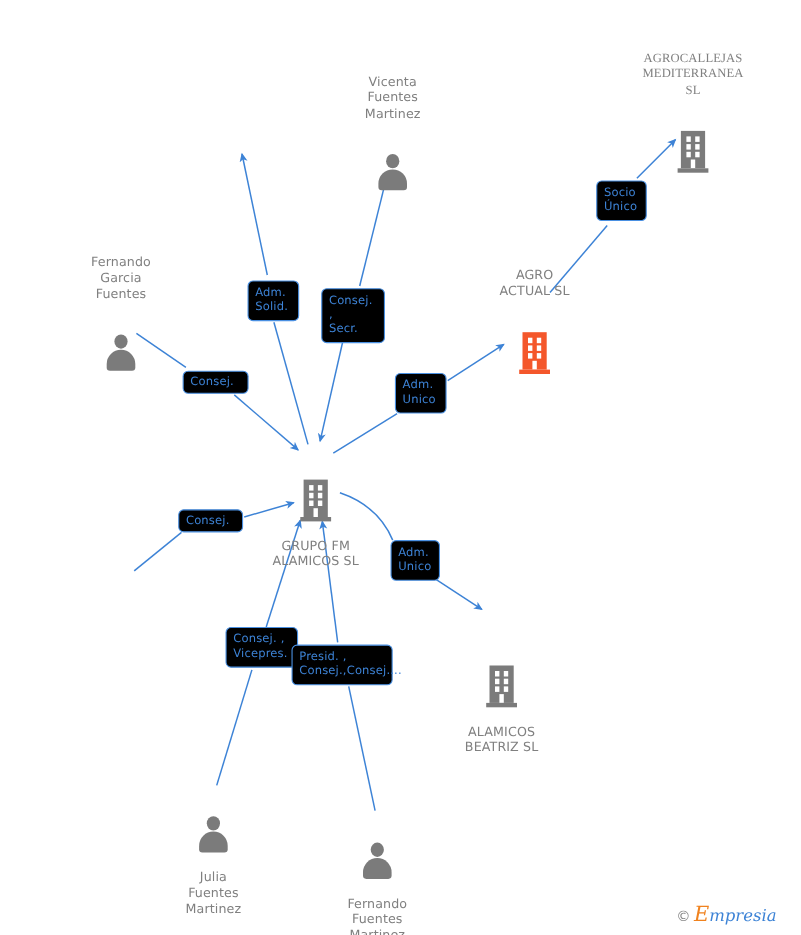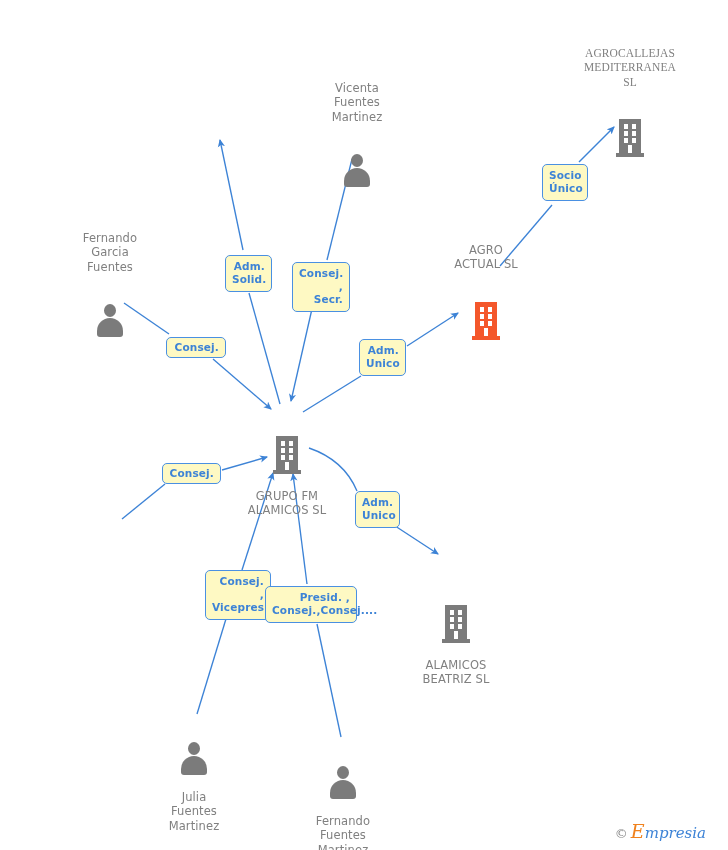--- a/index.html
+++ b/index.html
@@ -70,31 +70,30 @@
   }
   .person .body{
     position:absolute;left:2px;top:14px;width:26px;height:19px;
     border-radius:13px 13px 3px 3px;background:currentColor;
   }
 
   
   .chip{
     position:absolute;
     box-sizing:border-box;
-    background:#fef9c3;
+    background:#000000;
     border:1px solid #4a90e2;
     border-radius:5px;
     color:#3d83d6;
     font-size:10.5px;
     line-height:13px;
-    text-align:right;
+    text-align:left;
     padding:4px 6px 5px 6px;
     white-space:pre-line;
     letter-spacing:.15px;
-    font-weight:bold;
   }
 
   
   #watermark{
     position:absolute;
     right:22px;bottom:8px;
     font-size:15px;
     color:#3d83d6;
     font-family:"DejaVu Serif","Liberation Serif",serif;
     font-style:italic;
@@ -145,21 +144,21 @@
 
       <path d="M 197 714 L 229 609"></path>
       <path d="M 242 570 L 273 473" marker-end="url(#ah)"></path>
 
       <path d="M 341 737 L 317 624"></path>
       <path d="M 307 584 L 293 474" marker-end="url(#ah)"></path>
     </g>
   </svg>
 
 
-  <div class="node label-above" style="left:287px; top:66px; width:140px;">
+  <div class="node label-above" style="left:287px; top:52px; width:140px;">
     <span class="caption">Vicenta
 Fuentes
 Martinez</span>
     <span class="glyph">
       <span class="person"><i class="head"></i><i class="body"></i></span>
     </span>
   </div>
 
   <div class="node label-above" style="left:560px; top:31px; width:140px;font-family:Liberation Serif, serif;">
     <span class="caption">AGROCALLEJAS

